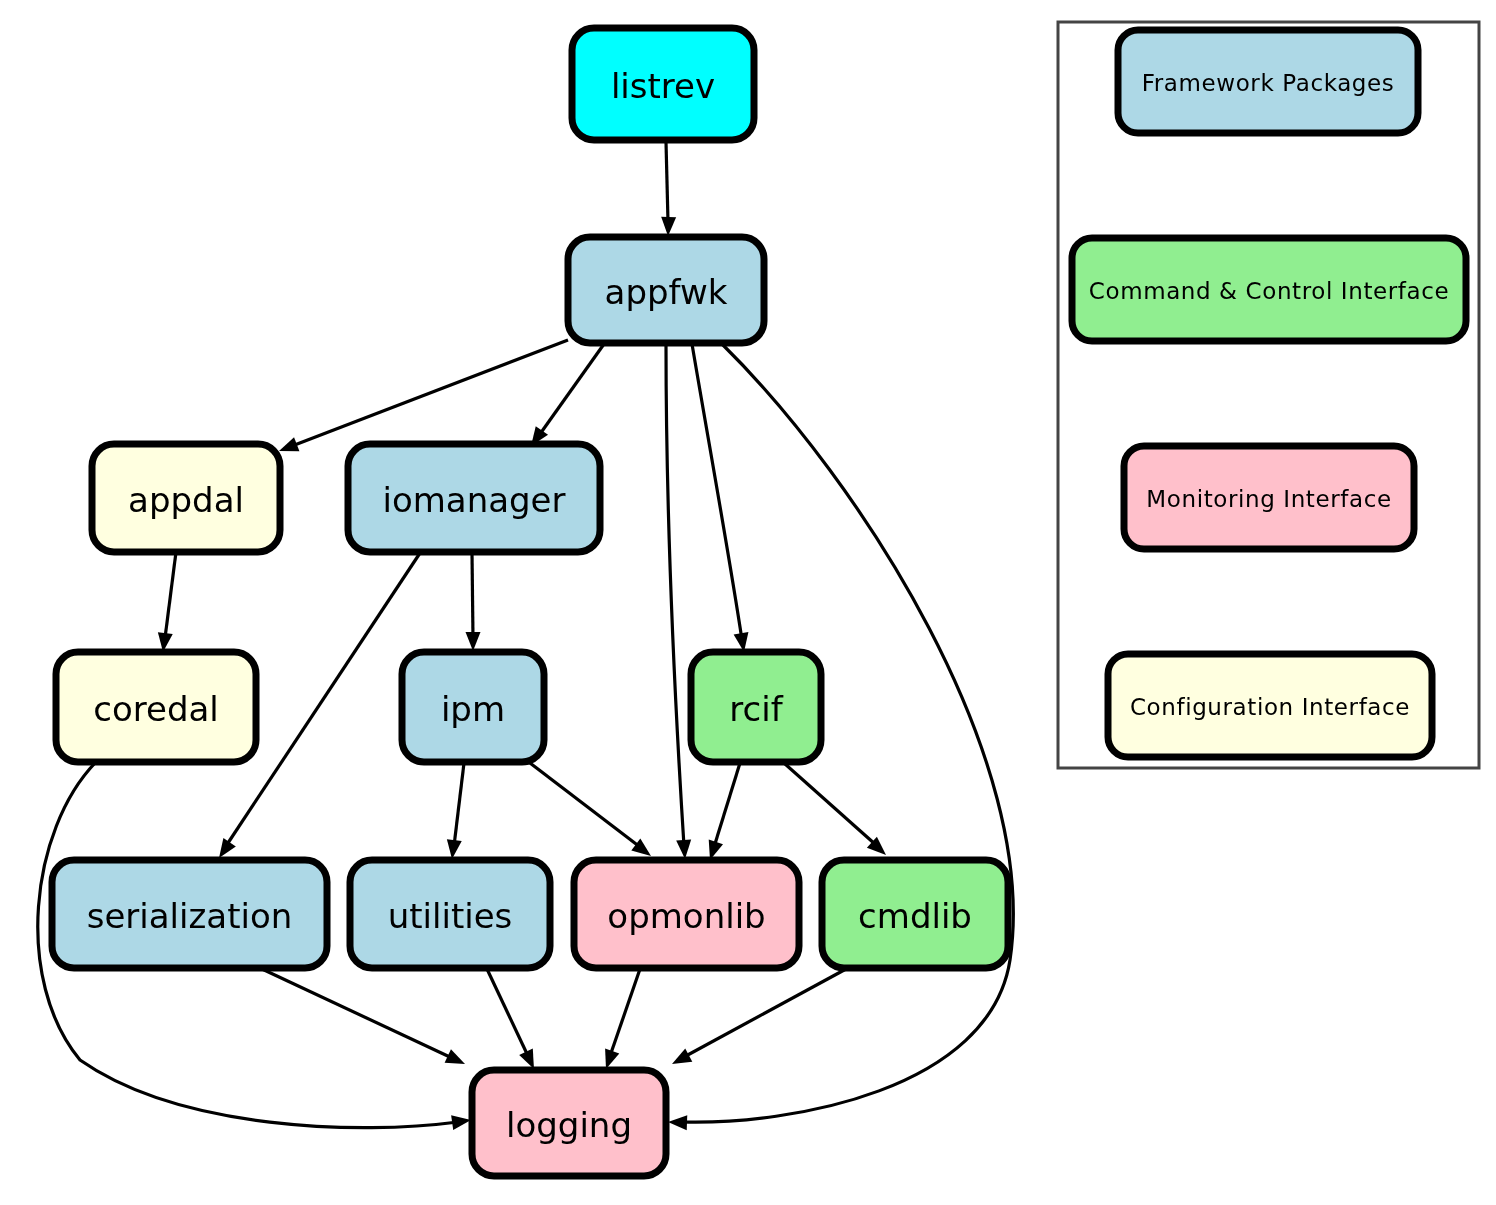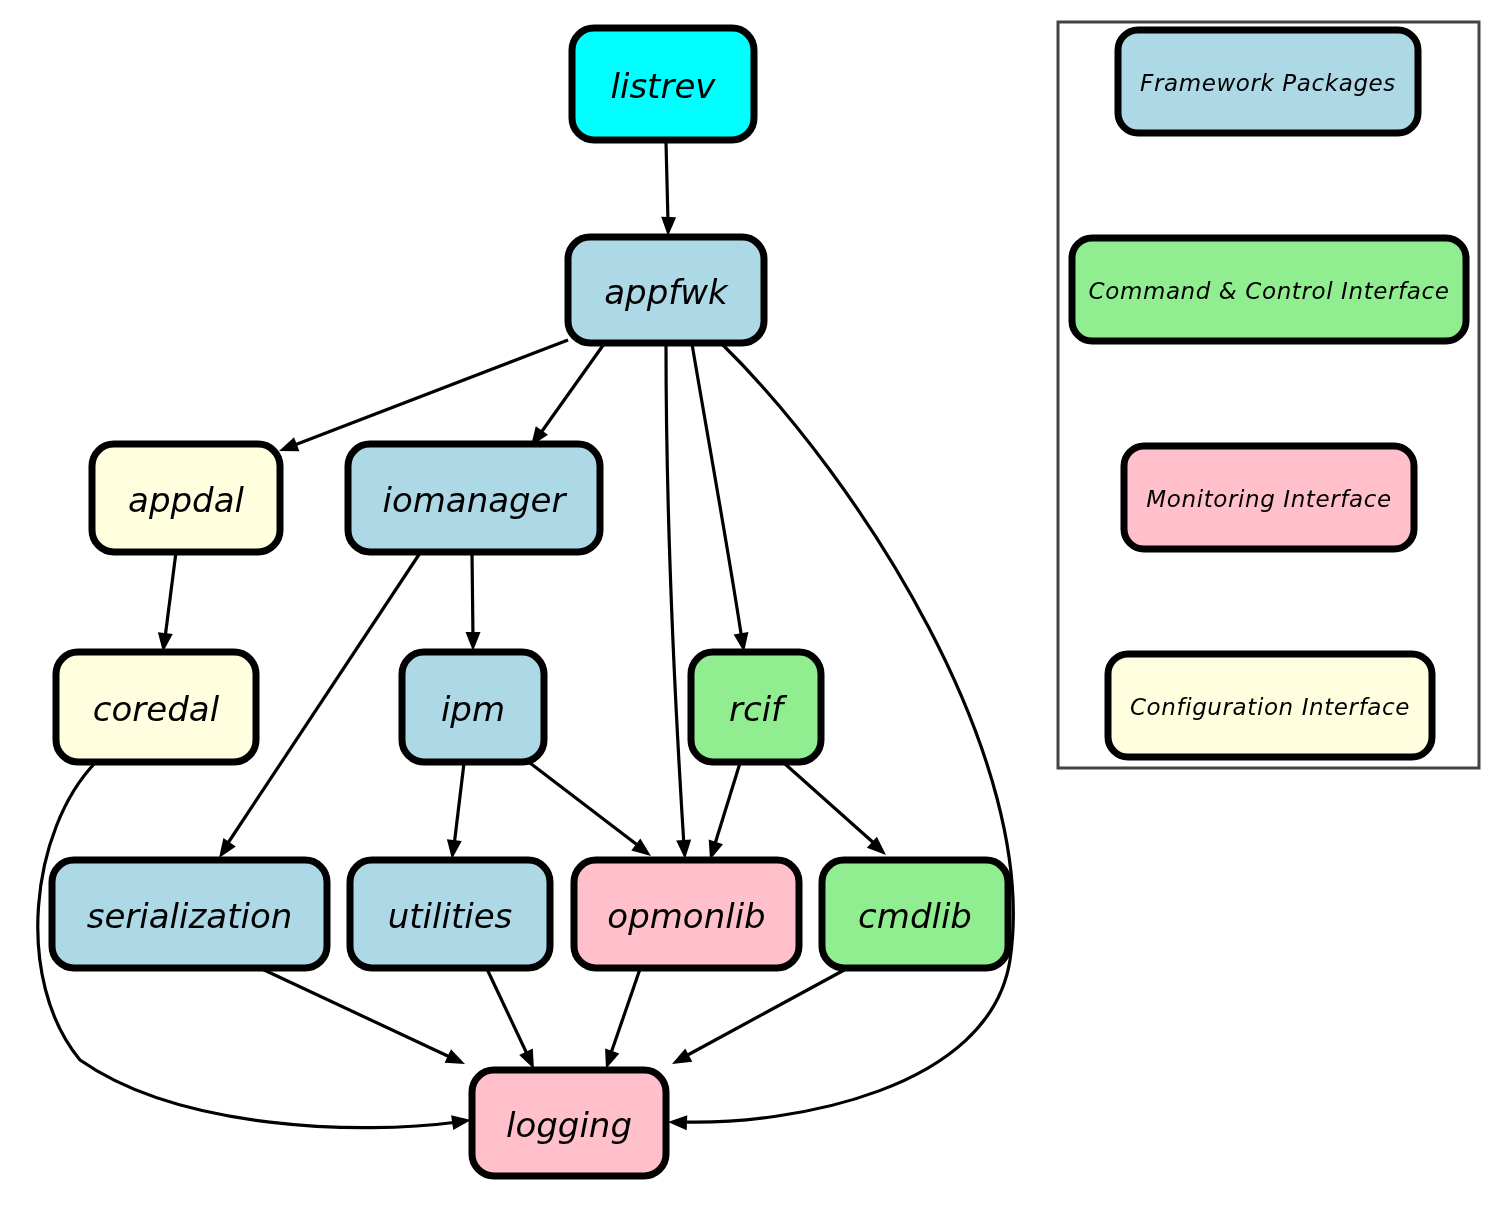--- a/index.html
+++ b/index.html
@@ -1,18 +1,18 @@
 <!DOCTYPE html>
 <html><head>
 <meta charset="utf-8">
 <style>
   html,body{margin:0;padding:0;background:#ffffff;}
   body{width:1496px;height:1205px;overflow:hidden;
        font-family:"DejaVu Sans", sans-serif;}
-  #stage{position:relative;width:1496px;height:947px;font-style:italic;}
+  #stage{position:relative;width:1496px;height:947px;}
   svg{display:block;}
   .node-rect{stroke:#000000;stroke-width:7;}
   .node-label{font-family:"DejaVu Sans", sans-serif;font-size:34px;fill:#000000;
               text-anchor:middle;dominant-baseline:central;}
   .legend-frame{fill:#ffffff;stroke:#444444;stroke-width:3;}
   .legend-rect{stroke:#000000;stroke-width:7;}
   .legend-label{font-family:"DejaVu Sans", sans-serif;font-size:23px;fill:#000000;
                 text-anchor:middle;dominant-baseline:central;letter-spacing:0.6px;}
   .edge{fill:none;stroke:#000000;stroke-width:3.2;}
   .arrowhead{fill:#000000;stroke:none;}

